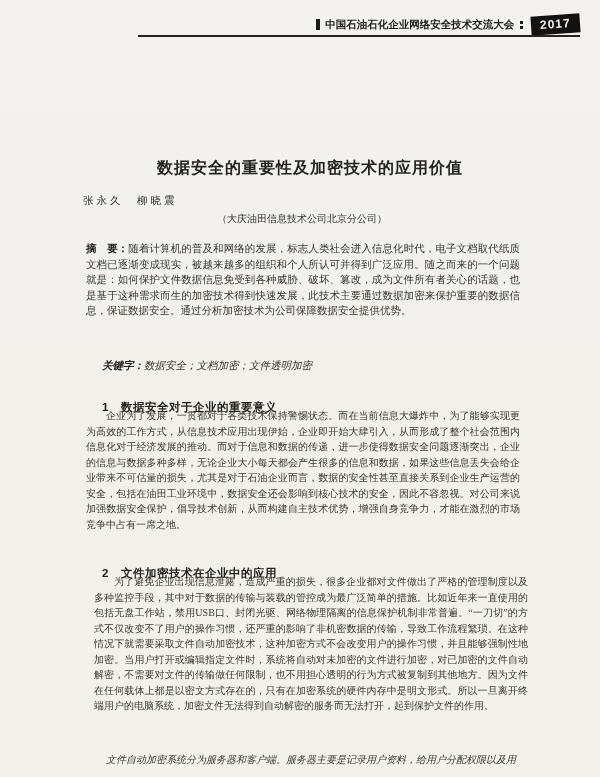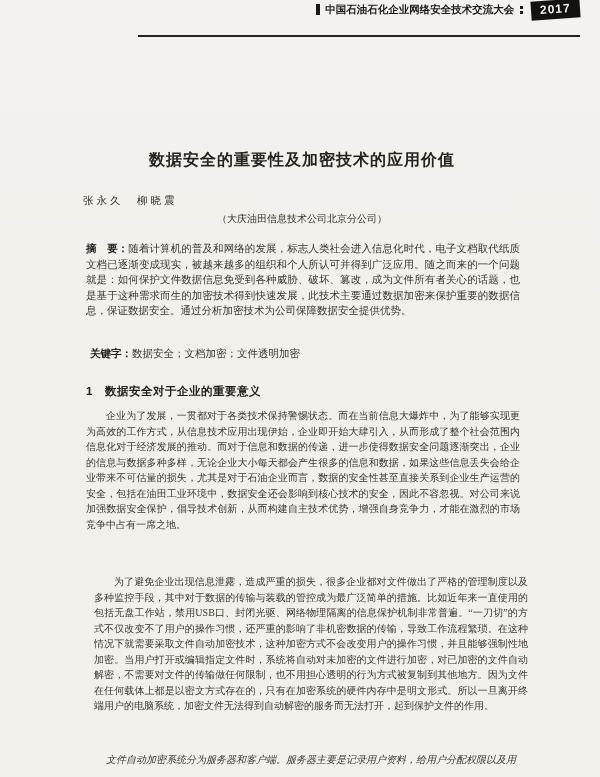--- a/index.html
+++ b/index.html
@@ -8,64 +8,64 @@
     background:#f2f1ec;
     font-family:"Liberation Serif","DejaVu Serif",serif;
     color:#38352f;
     overflow:hidden;
   }
   .page{position:relative;width:600px;height:777px;overflow:hidden;
     background:linear-gradient(180deg,#f3f2ee 0%,#f1f0eb 55%,#f2f1ec 100%);}
 
   
   .hdr{
-    position:absolute;top:0;right:20px;
+    position:absolute;top:15px;right:20px;
     display:flex;align-items:center;gap:5px;
     font-family:"Liberation Sans","DejaVu Sans",sans-serif;
     font-weight:bold;font-size:10.5px;color:#1c1a17;white-space:nowrap;margin-left:18px;
   }
   .hdr-bar{width:4px;height:11px;background:#1c1a17;display:inline-block;}
   .hdr-dots{display:inline-flex;flex-direction:column;gap:2px;margin:0 3px 0 1px;}
   .hdr-dots i{width:3px;height:3px;background:#1c1a17;display:block;}
   .hdr-year{
     background:#141210;color:#f4f3ef;
     padding:2px 9px 3px;font-size:12px;letter-spacing:1px;
     transform:rotate(-4deg);display:inline-block;
   }
   .hdr-rule{position:absolute;top:35px;left:138px;right:20px;height:2px;background:#26231f;}
 
   
   .title{
-    position:absolute;top:150px;left:83px;width:438px;margin:0;
+    position:absolute;top:150px;left:83px;width:438px;margin:8px;
     text-align:center;font-size:16px;font-weight:bold;
     letter-spacing:1px;color:#272420;
   }
   .authors{
     position:absolute;top:194px;left:83px;width:438px;
     text-align:left;font-size:10.5px;letter-spacing:3px;color:#34312b;
   }
   .affiliation{
     position:absolute;top:212px;left:83px;width:438px;
     text-align:center;font-size:10px;color:#34312b;
   }
 
   
   .abstract{
     position:absolute;top:241px;left:86px;width:434px;margin:0;
     font-size:10.5px;line-height:15.5px;text-align:justify;
   }
   .keywords{
-    position:absolute;top:342px;left:86px;width:434px;margin:4px;
-    font-size:10.5px;line-height:15px;
+    position:absolute;top:342px;left:86px;width:434px;margin:16px;
+    font-size:10.5px;line-height:15px;font-style:italic;
   }
   .lbl{font-weight:bold;color:#24221e;}
 
   
   .sec-h{
-    position:absolute;left:86px;width:434px;margin:0;
+    position:absolute;left:86px;width:434px;margin:16px;
     font-family:"Liberation Sans","DejaVu Sans",sans-serif;
     font-size:11.5px;font-weight:bold;color:#23201c;letter-spacing:.5px;
   }
   .sec-h.h1{top:384px;}
   .sec-h.h2{top:550px;}
   .body-p{
     position:absolute;left:86px;width:434px;margin:0;
     font-size:10px;line-height:15.5px;text-align:justify;
     text-indent:2em;color:#3a372f;
   }
@@ -96,18 +96,19 @@
   <div class="affiliation">（大庆油田信息技术公司北京分公司）</div>
 
   <p class="abstract"><b class="lbl">摘　要：</b><span>随着计算机的普及和网络的发展，标志人类社会进入信息化时代，电子文档取代纸质文档已逐渐变成现实，被越来越多的组织和个人所认可并得到广泛应用。随之而来的一个问题就是：如何保护文件数据信息免受到各种威胁、破坏、篡改，成为文件所有者关心的话题，也是基于这种需求而生的加密技术得到快速发展，此技术主要通过数据加密来保护重要的数据信息，保证数据安全。通过分析加密技术为公司保障数据安全提供优势。</span></p>
 
   <p class="keywords"><b class="lbl">关键字：</b><span>数据安全；文档加密；文件透明加密</span></p>
 
   <h2 class="sec-h h1">1　数据安全对于企业的重要意义</h2>
 
   <p class="body-p p1">企业为了发展，一贯都对于各类技术保持警惕状态。而在当前信息大爆炸中，为了能够实现更为高效的工作方式，从信息技术应用出现伊始，企业即开始大肆引入，从而形成了整个社会范围内信息化对于经济发展的推动。而对于信息和数据的传递，进一步使得数据安全问题逐渐突出，企业的信息与数据多种多样，无论企业大小每天都会产生很多的信息和数据，如果这些信息丢失会给企业带来不可估量的损失，尤其是对于石油企业而言，数据的安全性甚至直接关系到企业生产运营的安全，包括在油田工业环境中，数据安全还会影响到核心技术的安全，因此不容忽视。对公司来说加强数据安全保护，倡导技术创新，从而构建自主技术优势，增强自身竞争力，才能在激烈的市场竞争中占有一席之地。</p>
 
+  <h2 class="sec-h h2">2　文件加密技术在企业中的应用</h2>
 
   <p class="body-p p2">为了避免企业出现信息泄露，造成严重的损失，很多企业都对文件做出了严格的管理制度以及多种监控手段，其中对于数据的传输与装载的管控成为最广泛简单的措施。比如近年来一直使用的包括无盘工作站，禁用USB口、封闭光驱、网络物理隔离的信息保护机制非常普遍。“一刀切”的方式不仅改变不了用户的操作习惯，还严重的影响了非机密数据的传输，导致工作流程繁琐。在这种情况下就需要采取文件自动加密技术，这种加密方式不会改变用户的操作习惯，并且能够强制性地加密。当用户打开或编辑指定文件时，系统将自动对未加密的文件进行加密，对已加密的文件自动解密，不需要对文件的传输做任何限制，也不用担心透明的行为方式被复制到其他地方。因为文件在任何载体上都是以密文方式存在的，只有在加密系统的硬件内存中是明文形式。所以一旦离开终端用户的电脑系统，加密文件无法得到自动解密的服务而无法打开，起到保护文件的作用。</p>
 
   <p class="body-p p3">文件自动加密系统分为服务器和客户端。服务器主要是记录用户资料，给用户分配权限以及用</p>
 
 </div>
 
 </body></html>

